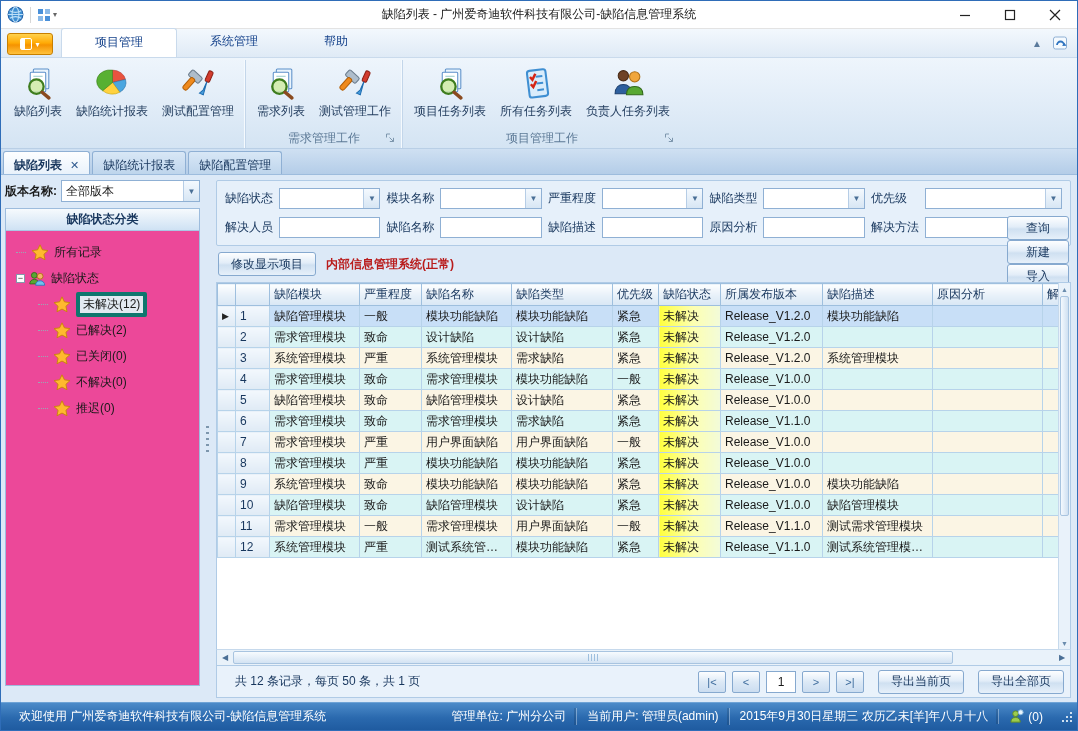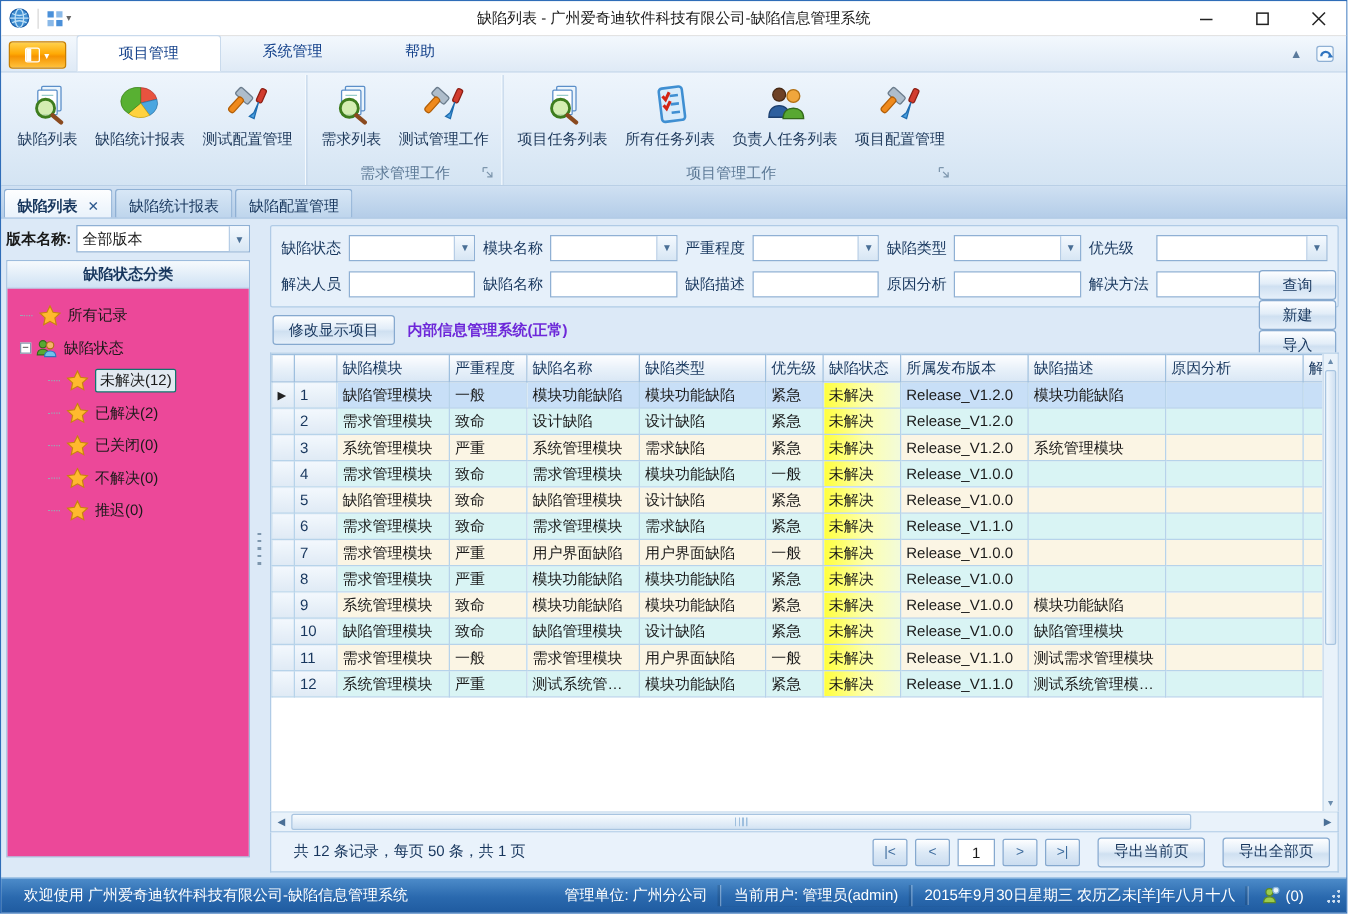--- a/index.html
+++ b/index.html
@@ -56,37 +56,37 @@
   .combo .val { flex:1; padding:0 4px; }
   .combo .arrow { width:16px; height:100%; border-left:1px solid #b6cde6; background:linear-gradient(#f4f9fe,#d7e6f4); display:flex; align-items:center; justify-content:center; color:#4a6f96; font-size:8px; }
   .side-panel { flex:1; border:1px solid #9dbcdd; background:#f4f9fd; display:flex; flex-direction:column; }
   .side-panel .phead { height:22px; background:linear-gradient(#f6fafd,#cfe2f4); border-bottom:1px solid #aac6e4; display:flex; align-items:center; justify-content:center; font-weight:bold; color:#17365d; }
   .tree { padding:8px 2px 2px 10px; background:#ec4899; flex:1; }
   .titem { display:flex; align-items:center; height:26px; gap:5px; position:relative; }
   .titem .stub { width:10px; border-top:1px dotted #9aa7b4; }
   .titem.lv1 { margin-left:22px; }
   .titem .expander { width:9px; height:9px; border:1px solid #8498ac; background:#fff; display:flex; align-items:center; justify-content:center; font-size:9px; line-height:7px; color:#333; margin-right:-2px; }
   .titem .ticon { width:18px; height:17px; flex:none; }
-  .titem.sel .tlabel { background:#e2e9f1; border:1px solid #0f766e; padding:0 3px; border-radius:2px; }
+  .titem.sel .tlabel { background:#e2e9f1; border:4px solid #0f766e; padding:0 3px; border-radius:2px; }
 
   .splitter { width:9px; background:linear-gradient(90deg,#cfе0f1,#dce9f7); display:flex; align-items:center; justify-content:center; }
   .splitter .dots { width:3px; height:26px; background:repeating-linear-gradient(#7d96ad 0 2px,transparent 2px 6px); }
 
   
   .content { flex:1; display:flex; flex-direction:column; overflow:hidden; padding:0 6px 0 4px; }
   .filter-panel { margin-top:5px; border:1px solid #b0cbe6; background:#e6f0fa; border-radius:2px; padding:7px 8px; display:grid;
       grid-template-columns:auto 1fr auto 1fr auto 1fr auto 1fr auto 1.35fr; gap:8px 6px; align-items:center; }
   .flabel { color:#17365d; white-space:nowrap; }
   .ftext { height:21px; background:#fff; border:1px solid #8fb0d4; width:100%; }
   .fcombo { height:21px; }
 
   .toolbar-row { height:36px; display:flex; align-items:center; gap:10px; padding:0 2px; }
   .btn { height:24px; border:1px solid #86a9cf; border-radius:3px; background:linear-gradient(#fdfeff,#e2edf8 45%,#cfe0f1 55%,#e6f0fa); color:#17365d;
       display:flex; align-items:center; justify-content:center; padding:0 12px; white-space:nowrap; }
-  .sys-title { font-weight:bold; color:#6d28d9; }
+  .sys-title { font-weight:bold; color:#b91c1c; }
   .toolbar-row .spacer { flex:1; }
   .toolbar-row .btn.action { width:62px; padding:0; margin-left:8px; }
 
   .grid-wrap { flex:1; position:relative; background:#fff; border:1px solid #b0cbe6; border-bottom:none; overflow:hidden; display:flex; }
   .grid-scroll { flex:1; overflow:hidden; }
   table.grid { border-collapse:collapse; table-layout:fixed; width:895px; }
   table.grid th, table.grid td { border:1px solid #b7d3ea; height:21px; padding:0 4px; overflow:hidden; white-space:nowrap; text-overflow:ellipsis; font-weight:normal; text-align:left; }
   table.grid thead th { background:linear-gradient(#fdfeff,#e7f0f9 55%,#d9e7f5); color:#17365d; border-color:#9ebfde; height:22px; }
   td.ind { background:linear-gradient(#f3f8fd,#dfeaf5); width:18px; padding:0 1px; color:#222; font-size:9px; text-align:center; }
   td.rownum { background:linear-gradient(#f3f8fd,#dfeaf5); text-align:right; padding-right:6px; color:#17365d; }
@@ -283,33 +283,20 @@
             <span class="lbl">所有任务列表</span>
           </div>
           <div class="rbtn">
             <span class="ic" style="display: inline-block;"><svg viewBox="0 0 32 32" style="width: 100%; height: 100%;">
                 <circle cx="11" cy="8.5" r="5" fill="#6e4226" stroke="#472a16"></circle>
                 <path d="M3 26c0-6 3.5-9 8-9s8 3 8 9z" fill="#2d5f9e" stroke="#1c3f6e"></path>
                 <circle cx="22" cy="9.5" r="5" fill="#f0a63c" stroke="#b06f14"></circle>
                 <path d="M14 27c0-5.5 3.5-8 8-8s8 2.5 8 8z" fill="#58a832" stroke="#33691a"></path>
               </svg></span>
             <span class="lbl">负责人任务列表</span>
-          </div>
-          <div class="rbtn">
-            <span class="ic" style="display: inline-block;"><svg viewBox="0 0 32 32" style="width: 100%; height: 100%;">
-                <g transform="rotate(42 13 10)">
-                  <rect x="6" y="6" width="13" height="7" rx="1.5" fill="#aebdcb" stroke="#6b7c8c"></rect>
-                  <rect x="10" y="12" width="5" height="14" rx="2.2" fill="#ef8a1d" stroke="#b35f07"></rect>
-                </g>
-                <g transform="rotate(24 23 16)">
-                  <rect x="21" y="3" width="4.6" height="11" rx="1.6" fill="#d23c2f" stroke="#8d1f14"></rect>
-                  <path d="M23.3 14 l0 9 l-2 4 4 0 z" fill="#4aa0e0" stroke="#1f6db0"></path>
-                </g>
-              </svg></span>
-            <span class="lbl">项目配置管理</span>
           </div>
         </div>
         <div class="caption">
           <span>项目管理工作</span>
           <span class="launcher"><svg viewBox="0 0 11 11">
               <path d="M1.5 1 H5 M1.5 1 V4.5" stroke="#7d96ad" fill="none"></path>
               <path d="M4.5 4.5 L8.5 8.5 M8.5 4.8 V8.5 H4.8" stroke="#7d96ad" fill="none"></path>
             </svg></span>
         </div>
       </div>

